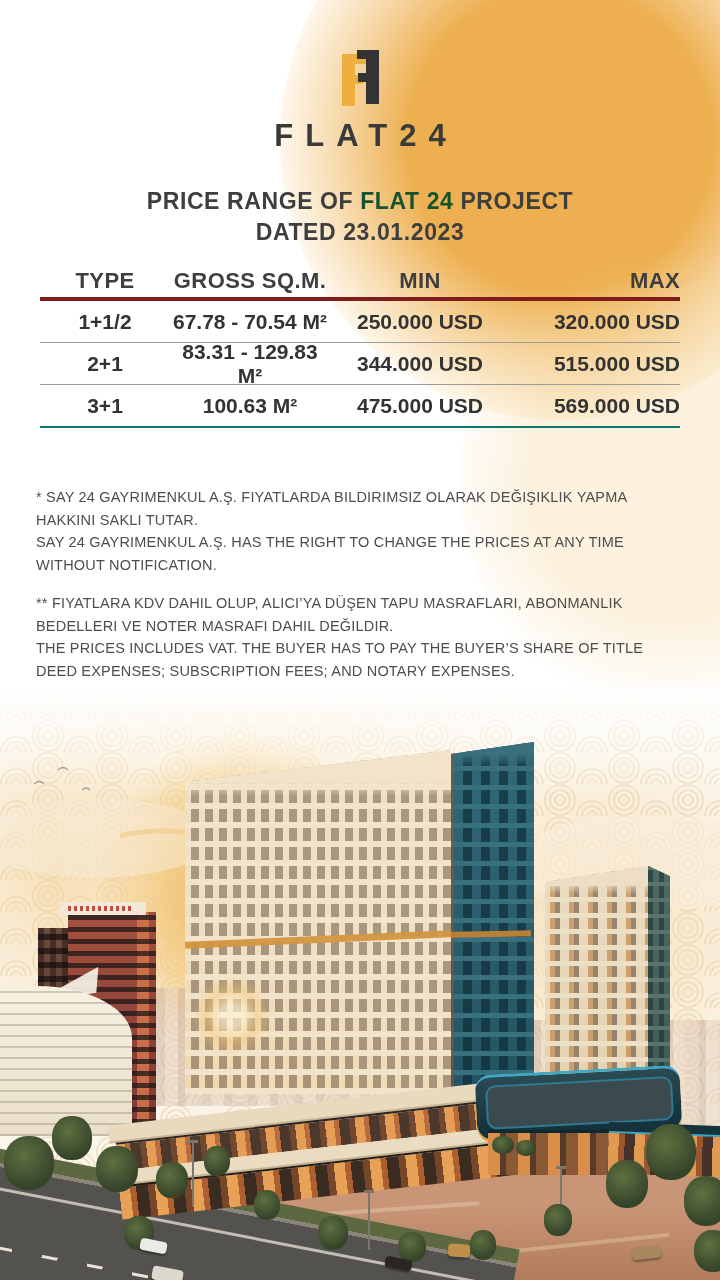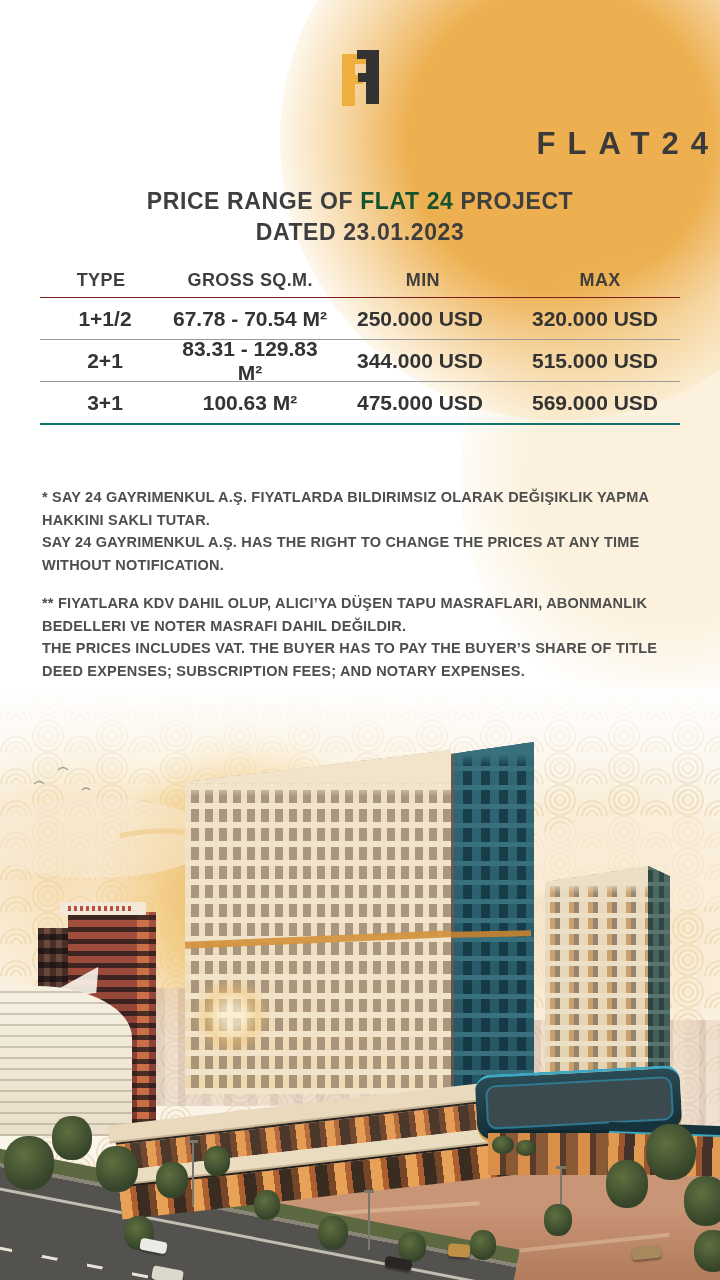--- a/index.html
+++ b/index.html
@@ -8,41 +8,41 @@
 
   
   .glow-top-right{position:absolute;right:-120px;top:-140px;width:560px;height:560px;border-radius:50%;
     background:radial-gradient(circle,rgba(236,171,70,.95) 0 38%,rgba(240,186,100,.55) 56%,rgba(247,219,165,.25) 70%,rgba(255,255,255,0) 78%);
     pointer-events:none;}
   .glow-right-mid{position:absolute;right:-160px;top:240px;width:420px;height:480px;border-radius:50%;
     background:radial-gradient(circle,rgba(244,210,145,.30) 0 45%,rgba(255,255,255,0) 72%);pointer-events:none;}
 
   
   .logo-wrap{position:absolute;top:50px;left:0;width:720px;text-align:center;}
-  .wordmark{position:absolute;top:118px;left:0;width:720px;text-align:right;
-    font-size:31px;font-weight:700;letter-spacing:12px;color:#3a3a3a;text-indent:12px;margin-top:8px;}
+  .wordmark{position:absolute;top:118px;left:0;width:720px;text-align:center;
+    font-size:31px;font-weight:700;letter-spacing:12px;color:#3a3a3a;text-indent:12px;}
 
   
   .title{position:absolute;top:186px;left:0;width:720px;text-align:center;
     font-size:23px;font-weight:700;letter-spacing:.6px;color:#3e3e3e;line-height:31px;}
   .title .gold{color:#14532d;}
 
   
   .price-table{position:absolute;left:40px;top:264px;width:640px;}
   .t-row{display:flex;align-items:center;}
-  .t-head{height:33px;border-bottom:1px solid #7f1d1d;font-size:18px;font-weight:700;color:#3e3e3e;letter-spacing:.4px;gap:13px;}
+  .t-head{height:33px;border-bottom:4px solid #7f1d1d;font-size:22px;font-weight:700;color:#3e3e3e;letter-spacing:.4px;}
   .t-body-row{height:41px;border-bottom:1px solid #9b9b9b;font-size:21px;font-weight:700;color:#333;}
   .t-body-row.last{border-bottom:2px solid #0f766e;}
   .c-type{width:130px;text-align:center;}
   .c-gross{width:160px;text-align:center;}
   .c-min{width:180px;text-align:center;}
-  .c-max{width:170px;text-align:center;}
-
-  
-  .notes{position:absolute;left:42px;top:486px;width:652px;font-size:14.5px;font-weight:700;
+  .c-max{width:170px;text-align:right;}
+
+  
+  .notes{position:absolute;left:36px;top:486px;width:652px;font-size:14.5px;font-weight:400;
     color:#4e4e4e;line-height:22.5px;letter-spacing:.2px;}
   .note-block{margin-bottom:16px;}
 
   
   .hero{position:absolute;left:0;top:688px;width:720px;height:592px;overflow:hidden;}
   .hero *{position:absolute;}
   .sky{left:0;top:0;}
 
   .distant{opacity:.5;border-radius:2px;}
   .distant.left{left:140px;top:300px;width:285px;height:118px;

